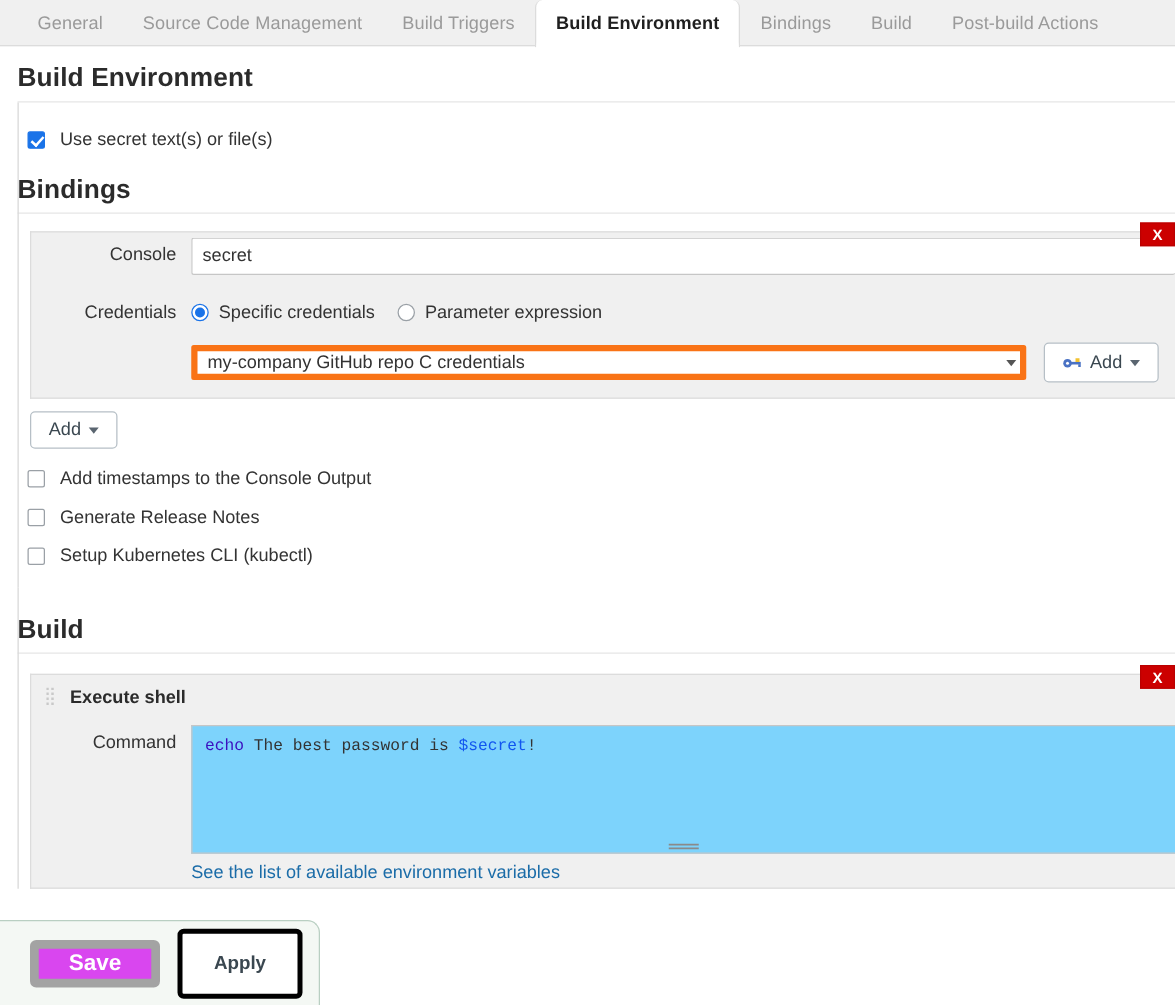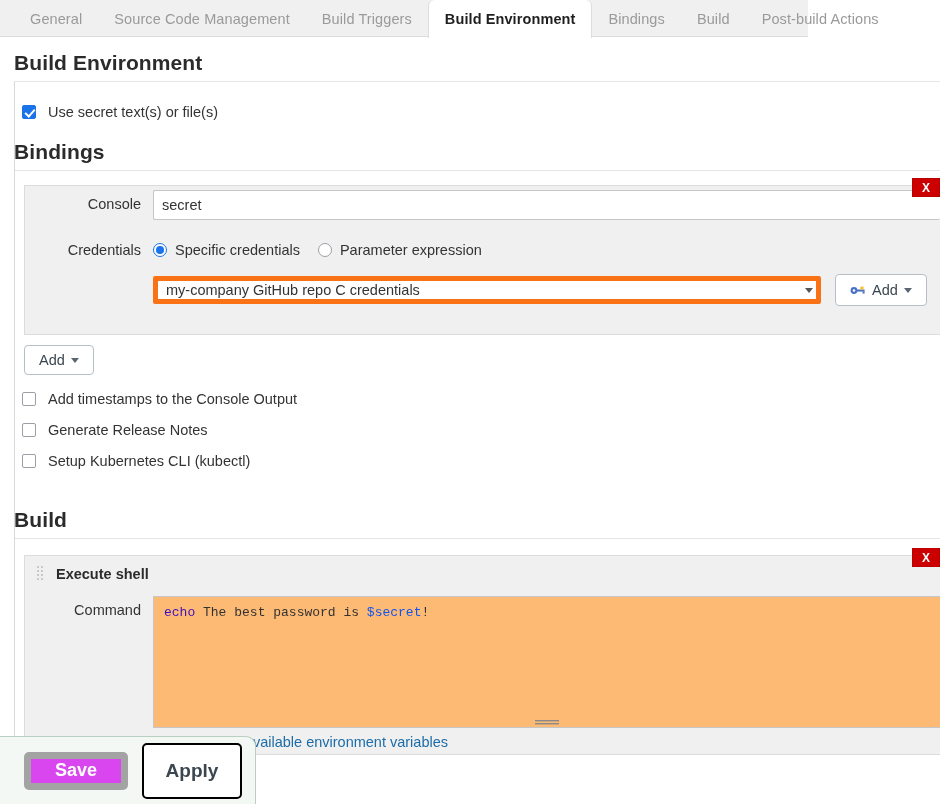--- a/index.html
+++ b/index.html
@@ -12,21 +12,21 @@
     font-family: "Liberation Sans", sans-serif;
     font-size: 14px;
     color: #333333;
     position: relative;
   }
 
   
   .tabbar {
     position: absolute;
     top: 0; left: 0;
-    width: 808px;
+    width: 940px;
     height: 37px;
     background: #f0f0f0;
     border-bottom: 1px solid #dcdcdc;
   }
   .tabbar-inner {
     position: absolute;
     left: 14px; top: 0;
     height: 37px;
     display: flex;
     align-items: stretch;
@@ -262,24 +262,24 @@
   .caret {
     width: 0; height: 0;
     border-left: 4px solid transparent;
     border-right: 4px solid transparent;
     border-top: 5px solid #5a6570;
   }
 
   
   .code-wrap {
     position: relative;
-    background: #fdba74;
+    background: #7dd3fc;
     border: 1px solid #c6c6c6;
     border-right: none;
-    height: 132px;
+    height: 103px;
   }
   .code-text {
     margin: 0;
     padding: 8px 10px;
     font-family: "Liberation Mono", monospace;
     font-size: 13px;
     line-height: 16px;
     color: #333333;
     white-space: pre;
   }
@@ -328,26 +328,26 @@
     border-radius: 5px;
     font-size: 18px;
     font-weight: bold;
     display: inline-flex;
     align-items: center;
     justify-content: center;
     cursor: pointer;
   }
   .btn-apply {
     background: #ffffff;
-    border: 2px solid #000000;
+    border: 4px solid #000000;
     color: #3a4750;
     height: 56px;
     min-width: 100px;
     border-radius: 5px;
-    font-size: 19px;
+    font-size: 15px;
     font-weight: bold;
     display: inline-flex;
     align-items: center;
     justify-content: center;
     cursor: pointer;
   }
 </style>
 </head>
 <body>
 
@@ -387,21 +387,21 @@
       <div class="delete-x">X</div>
 
 
       <div class="field-row">
         <div class="field-label">Console</div>
         <div class="field-body" style="padding-right:0;">
           <input type="text" class="text" style="width: 100%; border-right: none;" value="secret">
         </div>
       </div>
 
-      <div class="field-row" style="padding-top:12px; padding-bottom:28px;">
+      <div class="field-row" style="padding-top:12px; padding-bottom:12px;">
         <div class="field-label">Credentials</div>
         <div class="field-body">
           <div style="display:flex; align-items:center; gap:8px; height:28px;">
             <input type="radio" class="rb" name="credmode" checked="" style="">
             <span style="font-size:14.5px;">Specific credentials</span>
             <input type="radio" class="rb" name="credmode" style="margin-left: 10px;">
             <span style="font-size:14.5px;">Parameter expression</span>
           </div>
 
           <div style="display:flex; align-items:center; gap:14px; margin-top:10px;">

